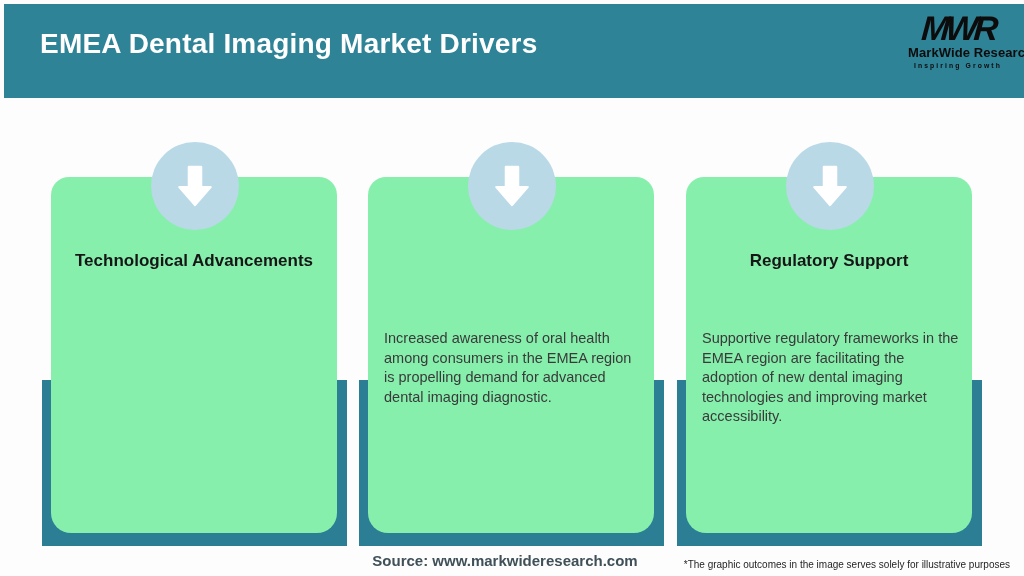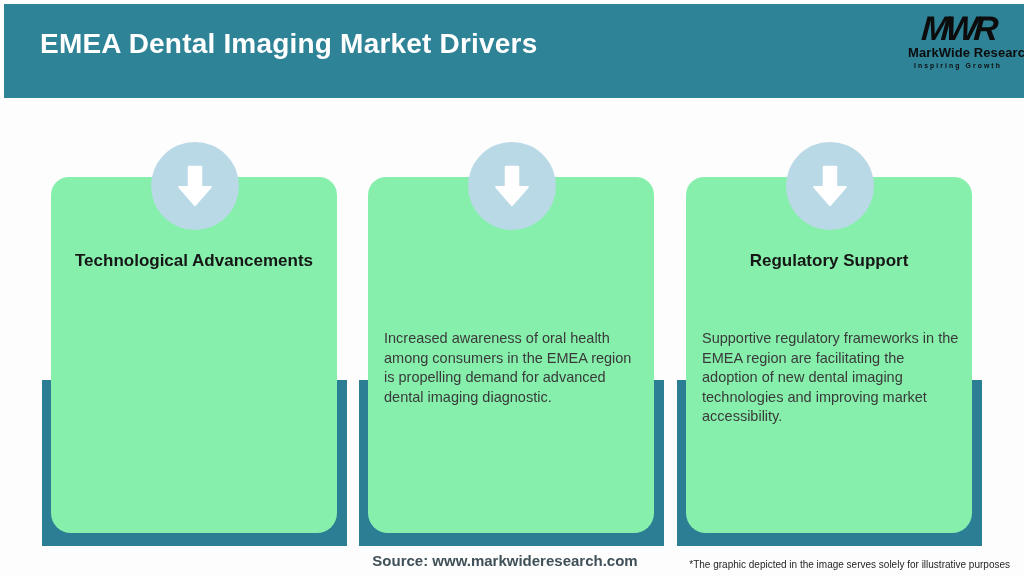--- a/index.html
+++ b/index.html
@@ -176,13 +176,13 @@
     <div class="card-body">Supportive regulatory frameworks in the EMEA region are facilitating the adoption of new dental imaging technologies and improving market accessibility.</div>
   </div>
   <div class="circle">
     <svg width="56" height="56" viewBox="0 0 100 100">
       <path d="M39 16 L61 16 L61 52 L78 52 L50 84 L22 52 L39 52 Z" fill="#ffffff" stroke="#ffffff" stroke-width="4" stroke-linejoin="round"></path>
     </svg>
   </div>
 </div>
 
 <div class="source-line">Source: www.markwideresearch.com</div>
-<div class="disclaimer">*The graphic depicted in the image serves solely for illustrative purposes</div>
+<div class="disclaimer">*The graphic outcomes in the image serves solely for illustrative purposes</div>
 
 </body></html>

